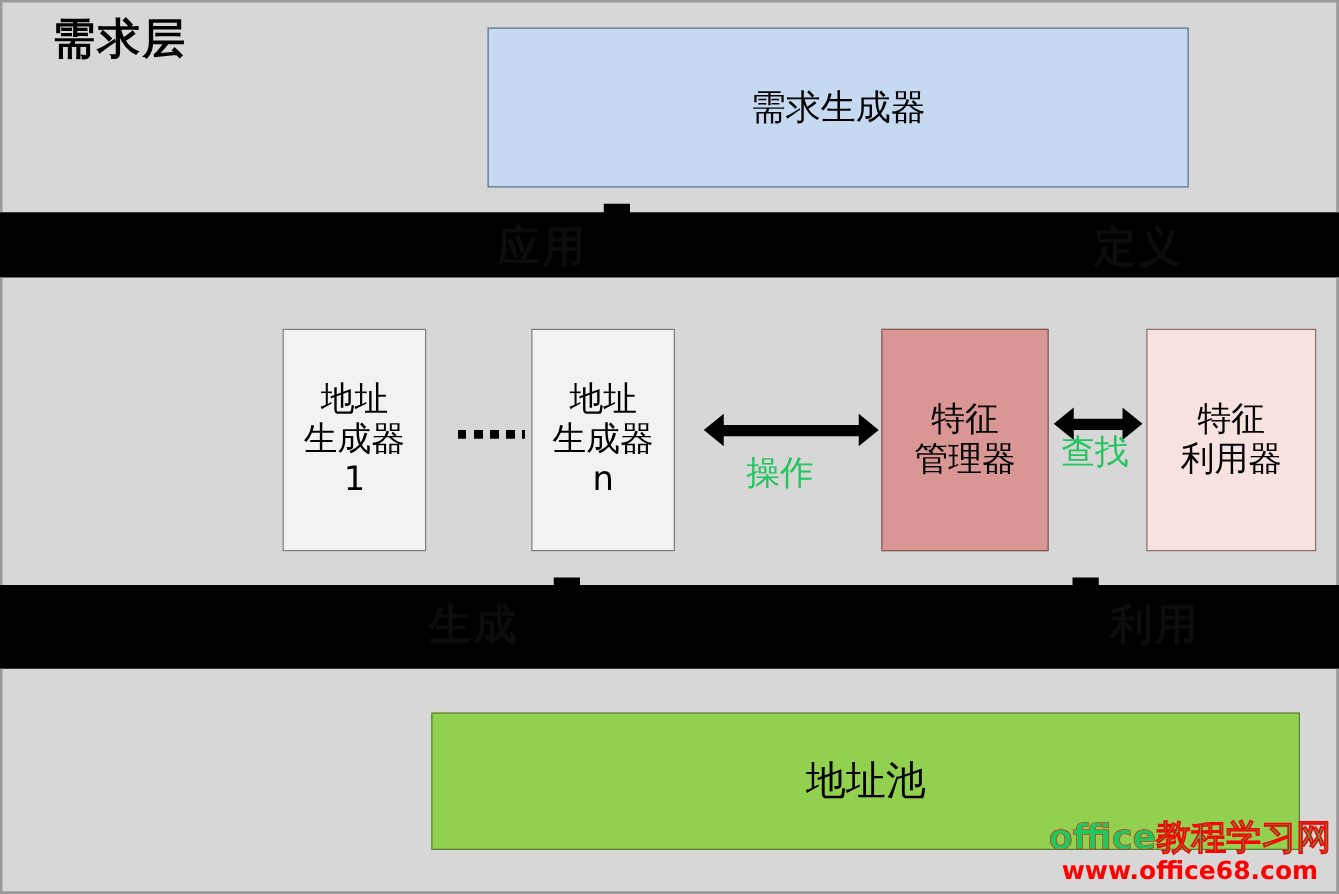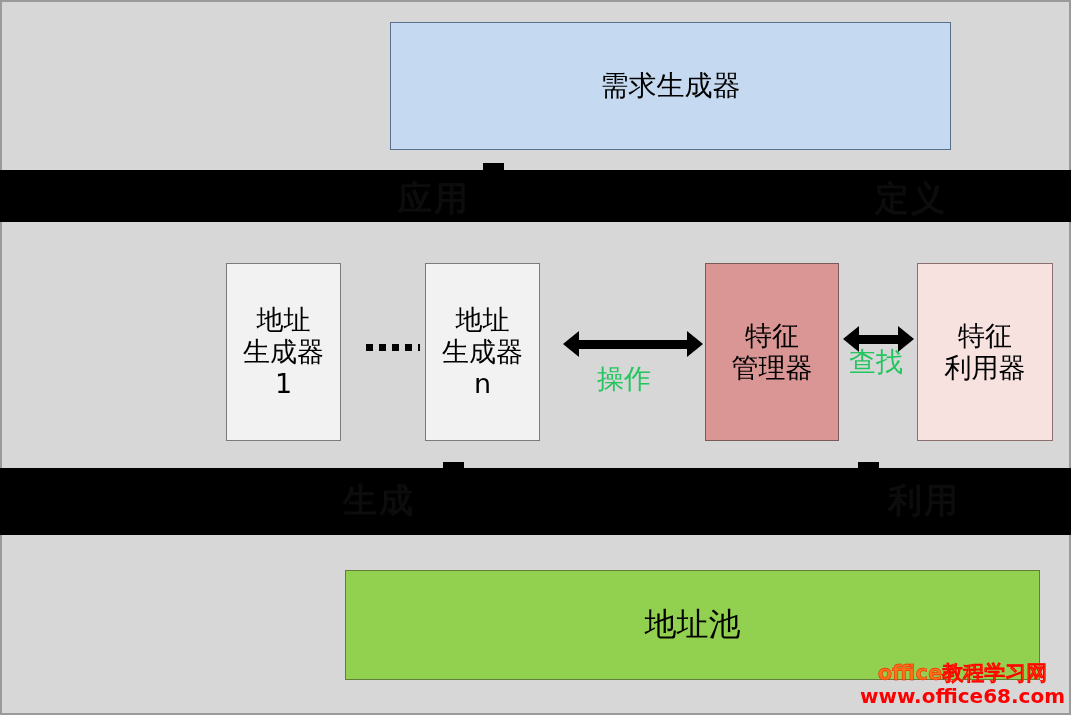--- a/index.html
+++ b/index.html
@@ -125,33 +125,34 @@
   #stub2a-bot  {left:450px;top:533px;width:8px;height:4px;}
   #stub2b-top  {left:858px;top:462px;width:21px;height:7px;}
   #stub2b-bot  {left:865px;top:533px;width:8px;height:4px;}
 
   
   #watermark{
     position:absolute;right:6px;bottom:8px;text-align:center;
     line-height:1.05;
   }
   #watermark .wm1{
-    font-size:21px;font-weight:700;color:#f97316;
+    font-size:28px;font-weight:700;color:#22c55e;
     -webkit-text-stroke:0.4px #ff0000;white-space:nowrap;display:block;
   }
   #watermark .wm2{
     font-size:20px;font-weight:700;color:#ff0000;white-space:nowrap;display:block;margin-top:2px;
   }
 </style>
 </head>
 <body>
 
 <div class="canvas">
 
   <div class="band band-gray" id="band-demand"></div>
+  <div class="layer-title" id="title-demand">需求层</div>
   <div class="node" id="node-demand-gen">需求生成器</div>
 
   <div class="band band-black" id="band-sep1"></div>
   <div class="band-text" id="band1-left">应用</div>
   <div class="band-text" id="band1-right">定义</div>
   <div class="stub" id="stub1-top"></div>
   <div class="stub" id="stub1-bottom"></div>
 
   <div class="band band-gray" id="band-function"></div>
 

